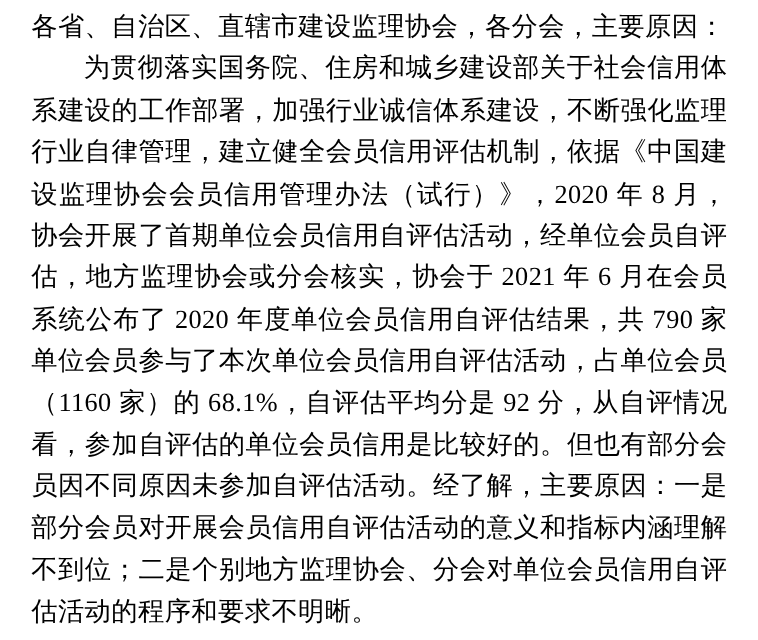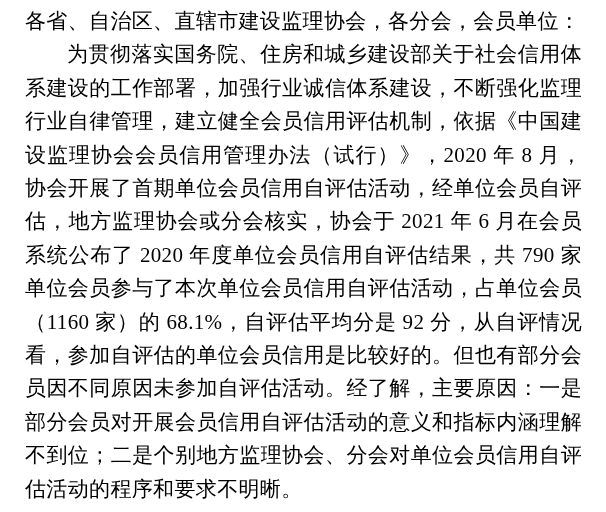--- a/index.html
+++ b/index.html
@@ -31,15 +31,15 @@
     overflow-wrap: break-word;
   }
   .para-indent {
     text-indent: 2em;
   }
 </style>
 </head>
 <body>
 
 <div class="doc-page">
-  <p>各省、自治区、直辖市建设监理协会，各分会，会员单位：</p>
+  <p>各省、自治区、直辖市建设监理协会，各分会，主要原因：</p>
   <p class="para-indent">为贯彻落实国务院、住房和城乡建设部关于社会信用体系建设的工作部署，加强行业诚信体系建设，不断强化监理行业自律管理，建立健全会员信用评估机制，依据《中国建设监理协会会员信用管理办法（试行）》，2020 年 8 月，协会开展了首期单位会员信用自评估活动，经单位会员自评估，地方监理协会或分会核实，协会于 2021 年 6 月在会员系统公布了 2020 年度单位会员信用自评估结果，共 790 家单位会员参与了本次单位会员信用自评估活动，占单位会员（1160 家）的 68.1%，自评估平均分是 92 分，从自评情况看，参加自评估的单位会员信用是比较好的。但也有部分会员因不同原因未参加自评估活动。经了解，主要原因：一是部分会员对开展会员信用自评估活动的意义和指标内涵理解不到位；二是个别地方监理协会、分会对单位会员信用自评估活动的程序和要求不明晰。</p>
 </div>
 
 </body></html>

